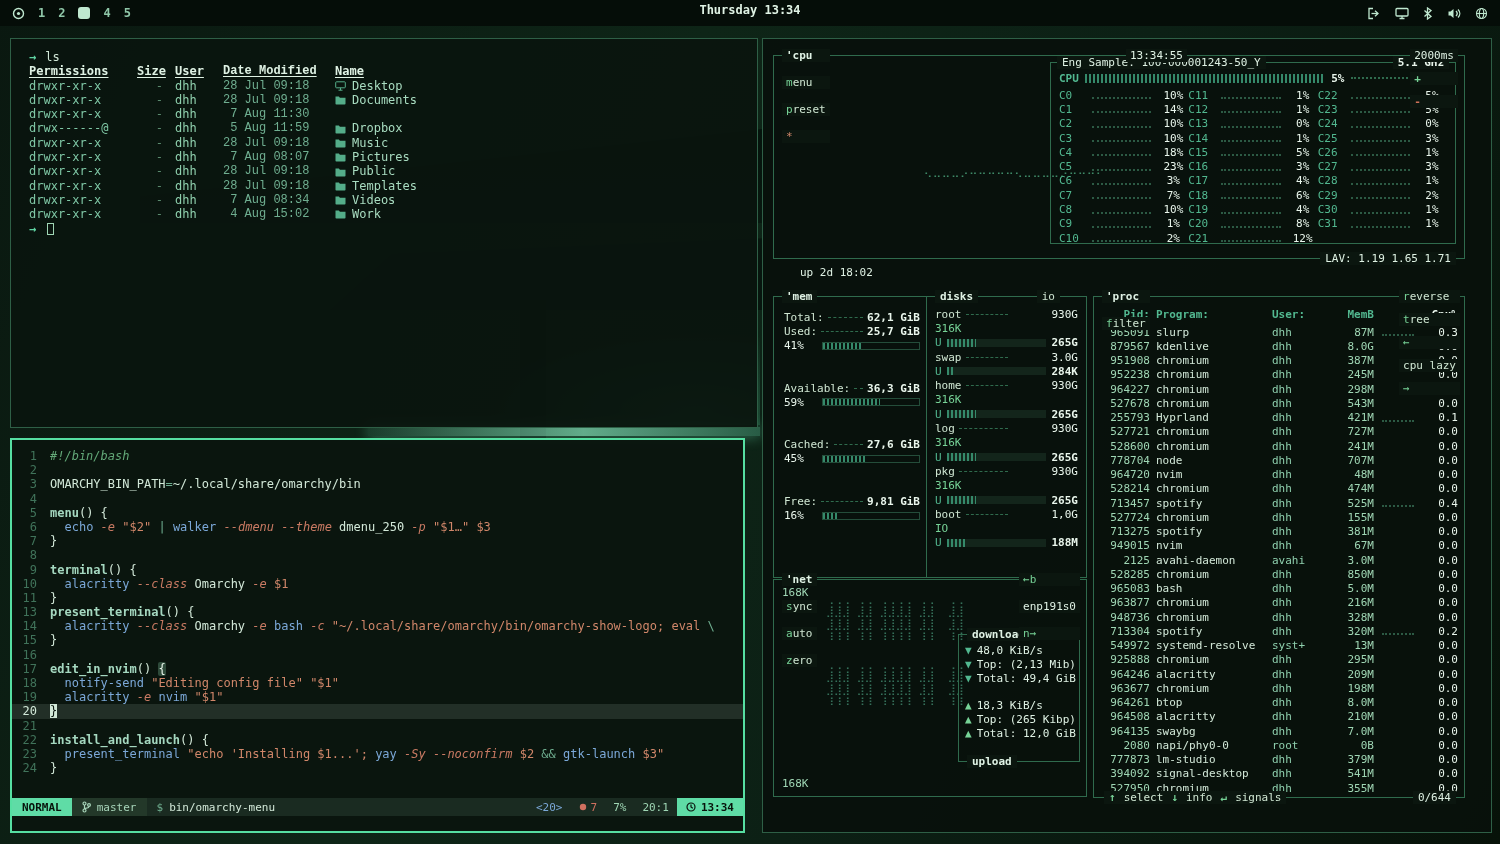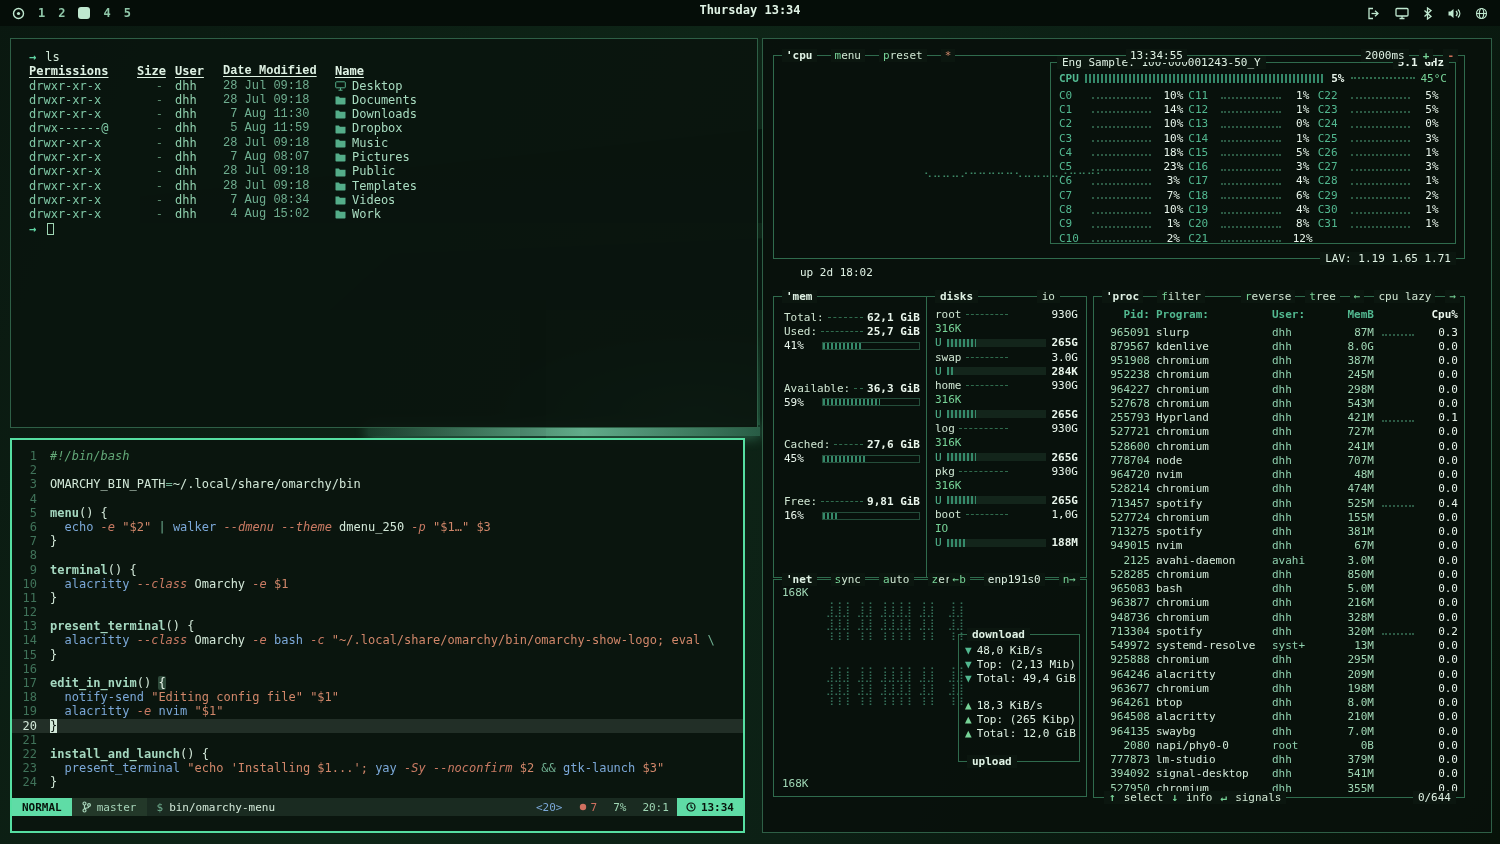--- a/index.html
+++ b/index.html
@@ -76,21 +76,21 @@
   .sl-prefix{color:#6fae90;}
   .sl-spacer{flex:1;}
   .sl-reg{color:#7ba8d8;padding:0 8px;}
   .sl-diag{color:#d0705f;display:flex;align-items:center;gap:4px;padding:0 8px;}
   .sl-prog,.sl-pos{color:#9fd6b4;padding:0 8px;}
   .sl-time{background:#5fdca6;color:#08130c;font-weight:bold;height:18px;display:flex;align-items:center;gap:5px;padding:0 9px;}
   .cmdline{height:15px;}
   
   .win-btop{left:762px;top:38px;width:730px;height:795px;background:rgba(8,17,12,.95);font-size:11px;color:#cfe6d2;}
   .panel{position:absolute;border:1px solid #2f6b4d;}
-  .pt{position:absolute;top:-7px;display:flex;gap:14px;z-index:3;}
+  .pt{position:absolute;top:-7px;display:flex;gap:14px;z-index:3;flex-direction:column;}
   .pt span,.pt b,.pt i{background:#0b160f;padding:0 4px;font-style:normal;font-weight:normal;display:inline-block;}
   .pt-title{color:#dff2e4;font-weight:bold !important;}
   .pt-btn{color:#cfe6d2;cursor:default;}
   .pt-btn::first-letter{color:#77d397;}
   .star{color:#d1876a;}
   .p-cpu{left:10px;top:16px;width:692px;height:204px;}
   .pt-clock{left:352px;}  .pt-clock span{color:#dff2e4;}
   .pt-right{right:6px;gap:10px;}
   .pt-right .ival{color:#dff2e4;}
   .plus{color:#77d397;font-weight:bold !important;}
@@ -250,23 +250,21 @@
     <span class="c-name">Name</span>
   </div>
   <div id="ls-rows">
       <div class="ls-row"><span class="c-perm">drwxr-xr-x</span><span class="c-size">-</span><span class="c-user">dhh</span><span class="c-date">28 Jul 09:18</span><span class="c-name"><span class="fico"><svg width="11" height="10" viewBox="0 0 11 10">
               <rect x="0.7" y="0.8" width="9.6" height="6" rx="0.8" fill="none" stroke="#54ad89"></rect>
               <path d="M3.5 9.2h4M5.5 6.8v2.4" stroke="#54ad89"></path>
             </svg></span><span>Desktop</span></span></div>
       <div class="ls-row"><span class="c-perm">drwxr-xr-x</span><span class="c-size">-</span><span class="c-user">dhh</span><span class="c-date">28 Jul 09:18</span><span class="c-name"><span class="fico"><svg width="11" height="10" viewBox="0 0 11 10">
               <path d="M0.5 1.5h3.4l1 1.3h5.6v5.9a.8.8 0 0 1-.8.8H1.3a.8.8 0 0 1-.8-.8z" fill="#54ad89"></path>
             </svg></span><span>Documents</span></span></div>
-      <div class="ls-row"><span class="c-perm">drwxr-xr-x</span><span class="c-size">-</span><span class="c-user">dhh</span><span class="c-date"> 7 Aug 11:30</span><span class="c-name"><span class="fico"><svg width="11" height="10" viewBox="0 0 11 10">
-              <path d="M0.5 1.5h3.4l1 1.3h5.6v5.9a.8.8 0 0 1-.8.8H1.3a.8.8 0 0 1-.8-.8z" fill="#54ad89"></path>
-            </svg></span><span>Downloads</span></span></div>
+      <div class="ls-row"><span class="c-perm">drwxr-xr-x</span><span class="c-size">-</span><span class="c-user">dhh</span><span class="c-date"> 7 Aug 11:30</span></div>
       <div class="ls-row"><span class="c-perm">drwx------@</span><span class="c-size">-</span><span class="c-user">dhh</span><span class="c-date"> 5 Aug 11:59</span><span class="c-name"><span class="fico"><svg width="11" height="10" viewBox="0 0 11 10">
               <path d="M0.5 1.5h3.4l1 1.3h5.6v5.9a.8.8 0 0 1-.8.8H1.3a.8.8 0 0 1-.8-.8z" fill="#54ad89"></path>
             </svg></span><span>Dropbox</span></span></div>
       <div class="ls-row"><span class="c-perm">drwxr-xr-x</span><span class="c-size">-</span><span class="c-user">dhh</span><span class="c-date">28 Jul 09:18</span><span class="c-name"><span class="fico"><svg width="11" height="10" viewBox="0 0 11 10">
               <path d="M0.5 1.5h3.4l1 1.3h5.6v5.9a.8.8 0 0 1-.8.8H1.3a.8.8 0 0 1-.8-.8z" fill="#54ad89"></path>
             </svg></span><span>Music</span></span></div>
       <div class="ls-row"><span class="c-perm">drwxr-xr-x</span><span class="c-size">-</span><span class="c-user">dhh</span><span class="c-date"> 7 Aug 08:07</span><span class="c-name"><span class="fico"><svg width="11" height="10" viewBox="0 0 11 10">
               <path d="M0.5 1.5h3.4l1 1.3h5.6v5.9a.8.8 0 0 1-.8.8H1.3a.8.8 0 0 1-.8-.8z" fill="#54ad89"></path>
             </svg></span><span>Pictures</span></span></div>
       <div class="ls-row"><span class="c-perm">drwxr-xr-x</span><span class="c-size">-</span><span class="c-user">dhh</span><span class="c-date">28 Jul 09:18</span><span class="c-name"><span class="fico"><svg width="11" height="10" viewBox="0 0 11 10">
@@ -326,24 +324,20 @@
         <span class="ln">9</span>
         <span class="ct"><span class="tk-fn">terminal</span><span class="tk-pl">() {</span></span>
       </div>
       <div class="cl">
         <span class="ln">10</span>
         <span class="ct"><span class="tk-pl">  </span><span class="tk-cmd">alacritty</span><span class="tk-pl"> </span><span class="tk-flag">--class</span><span class="tk-pl"> Omarchy </span><span class="tk-flag">-e</span><span class="tk-pl"> </span><span class="tk-str">$1</span></span>
       </div>
       <div class="cl">
         <span class="ln">11</span>
         <span class="ct"><span class="tk-pl">}</span></span>
-      </div>
-      <div class="cl">
-        <span class="ln">12</span>
-        <span class="ct"></span>
       </div>
       <div class="cl">
         <span class="ln">13</span>
         <span class="ct"><span class="tk-fn">present_terminal</span><span class="tk-pl">() {</span></span>
       </div>
       <div class="cl">
         <span class="ln">14</span>
         <span class="ct"><span class="tk-pl">  </span><span class="tk-cmd">alacritty</span><span class="tk-pl"> </span><span class="tk-flag">--class</span><span class="tk-pl"> Omarchy </span><span class="tk-flag">-e</span><span class="tk-pl"> </span><span class="tk-cmd">bash</span><span class="tk-pl"> </span><span class="tk-flag">-c</span><span class="tk-pl"> </span><span class="tk-str">"~/.local/share/omarchy/bin/omarchy-show-logo; eval </span><span class="tk-op">\</span></span>
       </div>
       <div class="cl">

